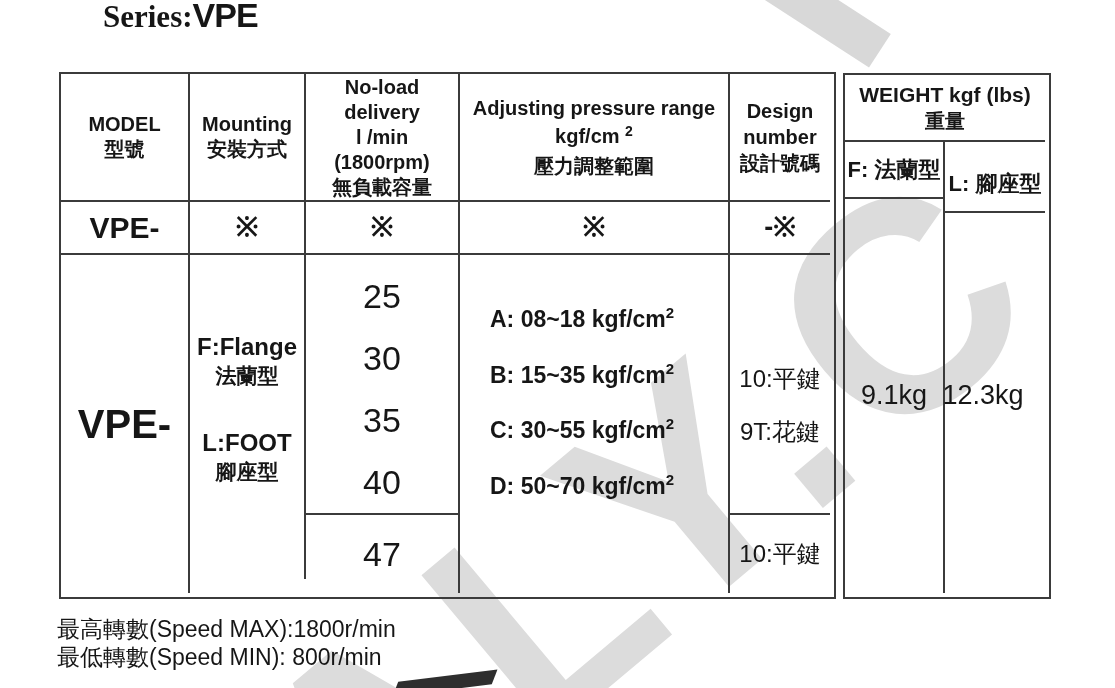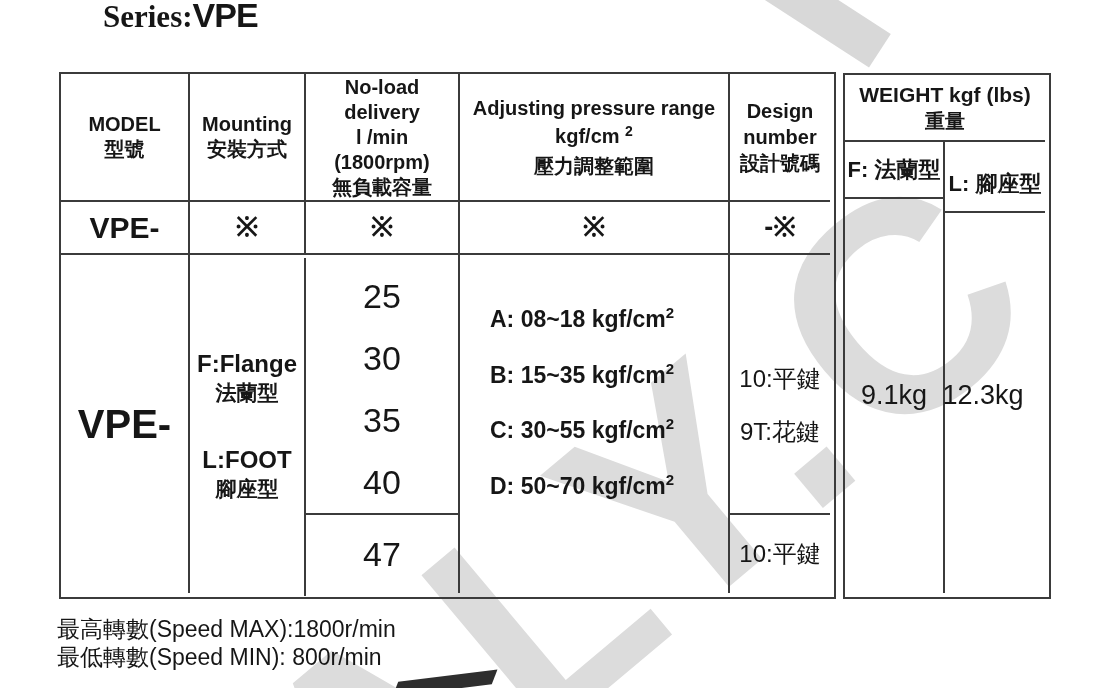--- a/index.html
+++ b/index.html
@@ -108,21 +108,21 @@
     <span class="code-mark">※</span>
   </div>
   <div class="cell bb" style="left:669px;top:128px;width:100px;height:53px;">
     <span class="code-mark">-※</span>
   </div>
 
   <div class="cell br" style="left:0;top:181px;width:129px;height:338px;">
     <span class="body-model">VPE-</span>
   </div>
 
-  <div class="cell br" style="left:129px;top:184px;width:116px;height:338px;">
+  <div class="cell br" style="left:129px;top:167px;width:116px;height:338px;">
     <div style="margin-bottom:38px;">
       <div class="mount-en">F:Flange</div>
       <div class="mount-zh">法蘭型</div>
     </div>
     <div>
       <div class="mount-en">L:FOOT</div>
       <div class="mount-zh">腳座型</div>
     </div>
   </div>
 

